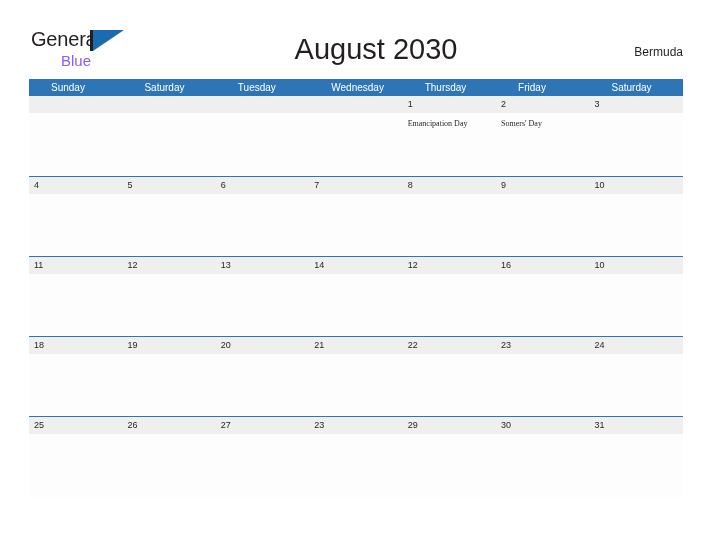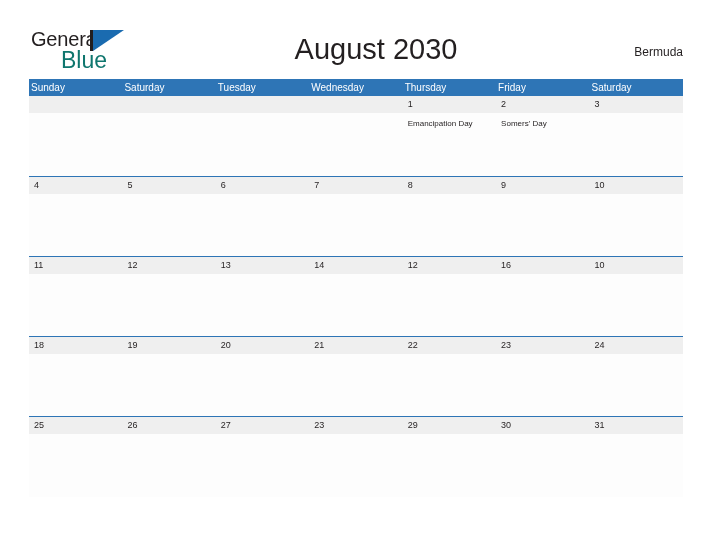--- a/index.html
+++ b/index.html
@@ -59,22 +59,22 @@
     top: 0;
     width: 0;
     height: 0;
     border-left: 31px solid #1a6bb0;
     border-bottom: 21px solid transparent;
   }
   .logo-blue {
     position: absolute;
     left: 30px;
     top: 21px;
-    font-size: 23px;
-    color: #0f766e;
+    font-size: 15px;
+    color: #8b5cf6;
     line-height: 23px;
     white-space: nowrap;
   }
 
   .cal-title {
     position: absolute;
     left: 0;
     right: 0;
     top: 33px;
     text-align: center;
@@ -105,21 +105,21 @@
   .weekday-row {
     display: flex;
     background: #2e75b6;
     height: 17px;
   }
   .weekday-cell {
     flex: 1 1 0;
     color: #ffffff;
     font-size: 10px;
     line-height: 17px;
-    padding-left: 2px;
+    padding-left: 22px;
     box-sizing: border-box;
     white-space: nowrap;
     overflow: hidden;
   }
 
   .week-row {
     border-top: 1px solid #2e75b6;
     height: 80px;
     box-sizing: border-box;
     position: relative;
@@ -129,20 +129,21 @@
   }
   .week-row .day-band {
     display: flex;
     background: #efefef;
     height: 17px;
   }
   .week-row .body-band {
     display: flex;
     height: 63px;
     background: #fdfdfd;
+    font-family: Liberation Serif, serif;
   }
   .day-num {
     flex: 1 1 0;
     font-size: 9px;
     color: #231f20;
     line-height: 17px;
     padding-left: 5px;
     box-sizing: border-box;
   }
   .day-events {

